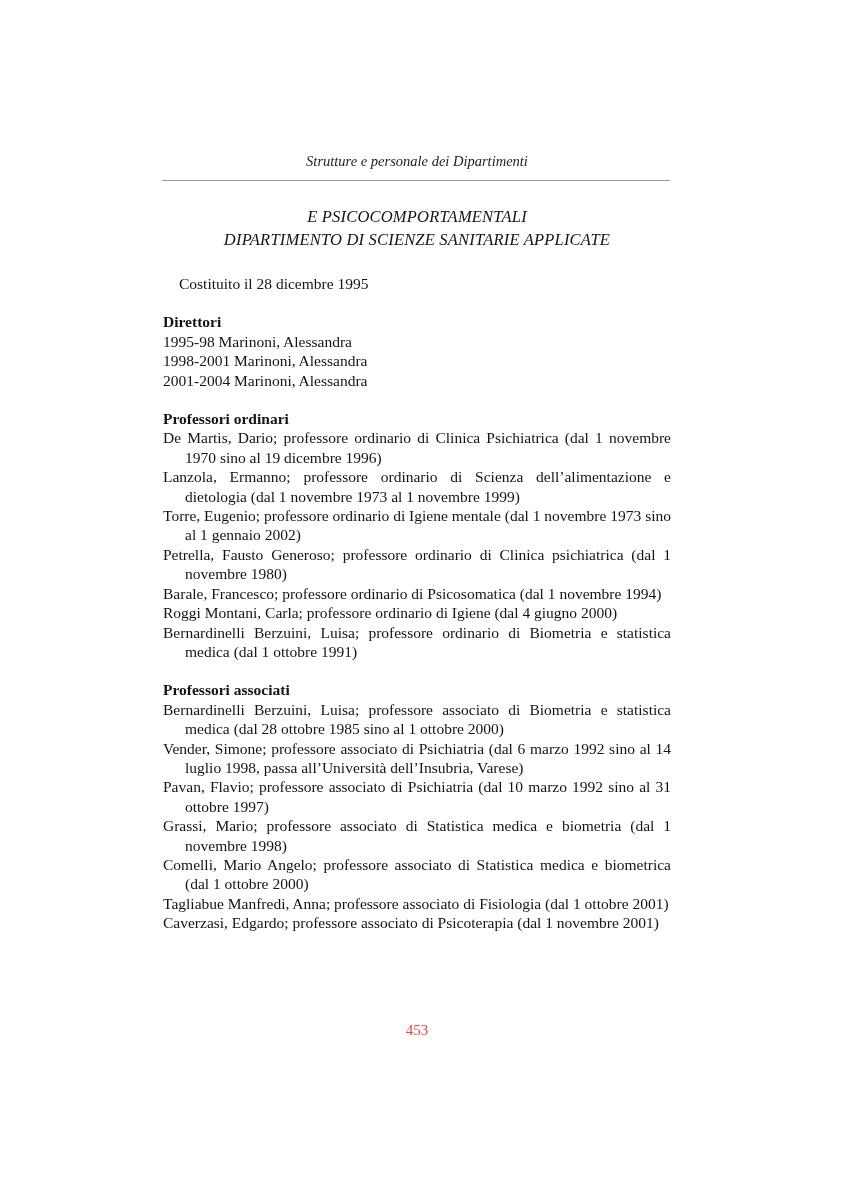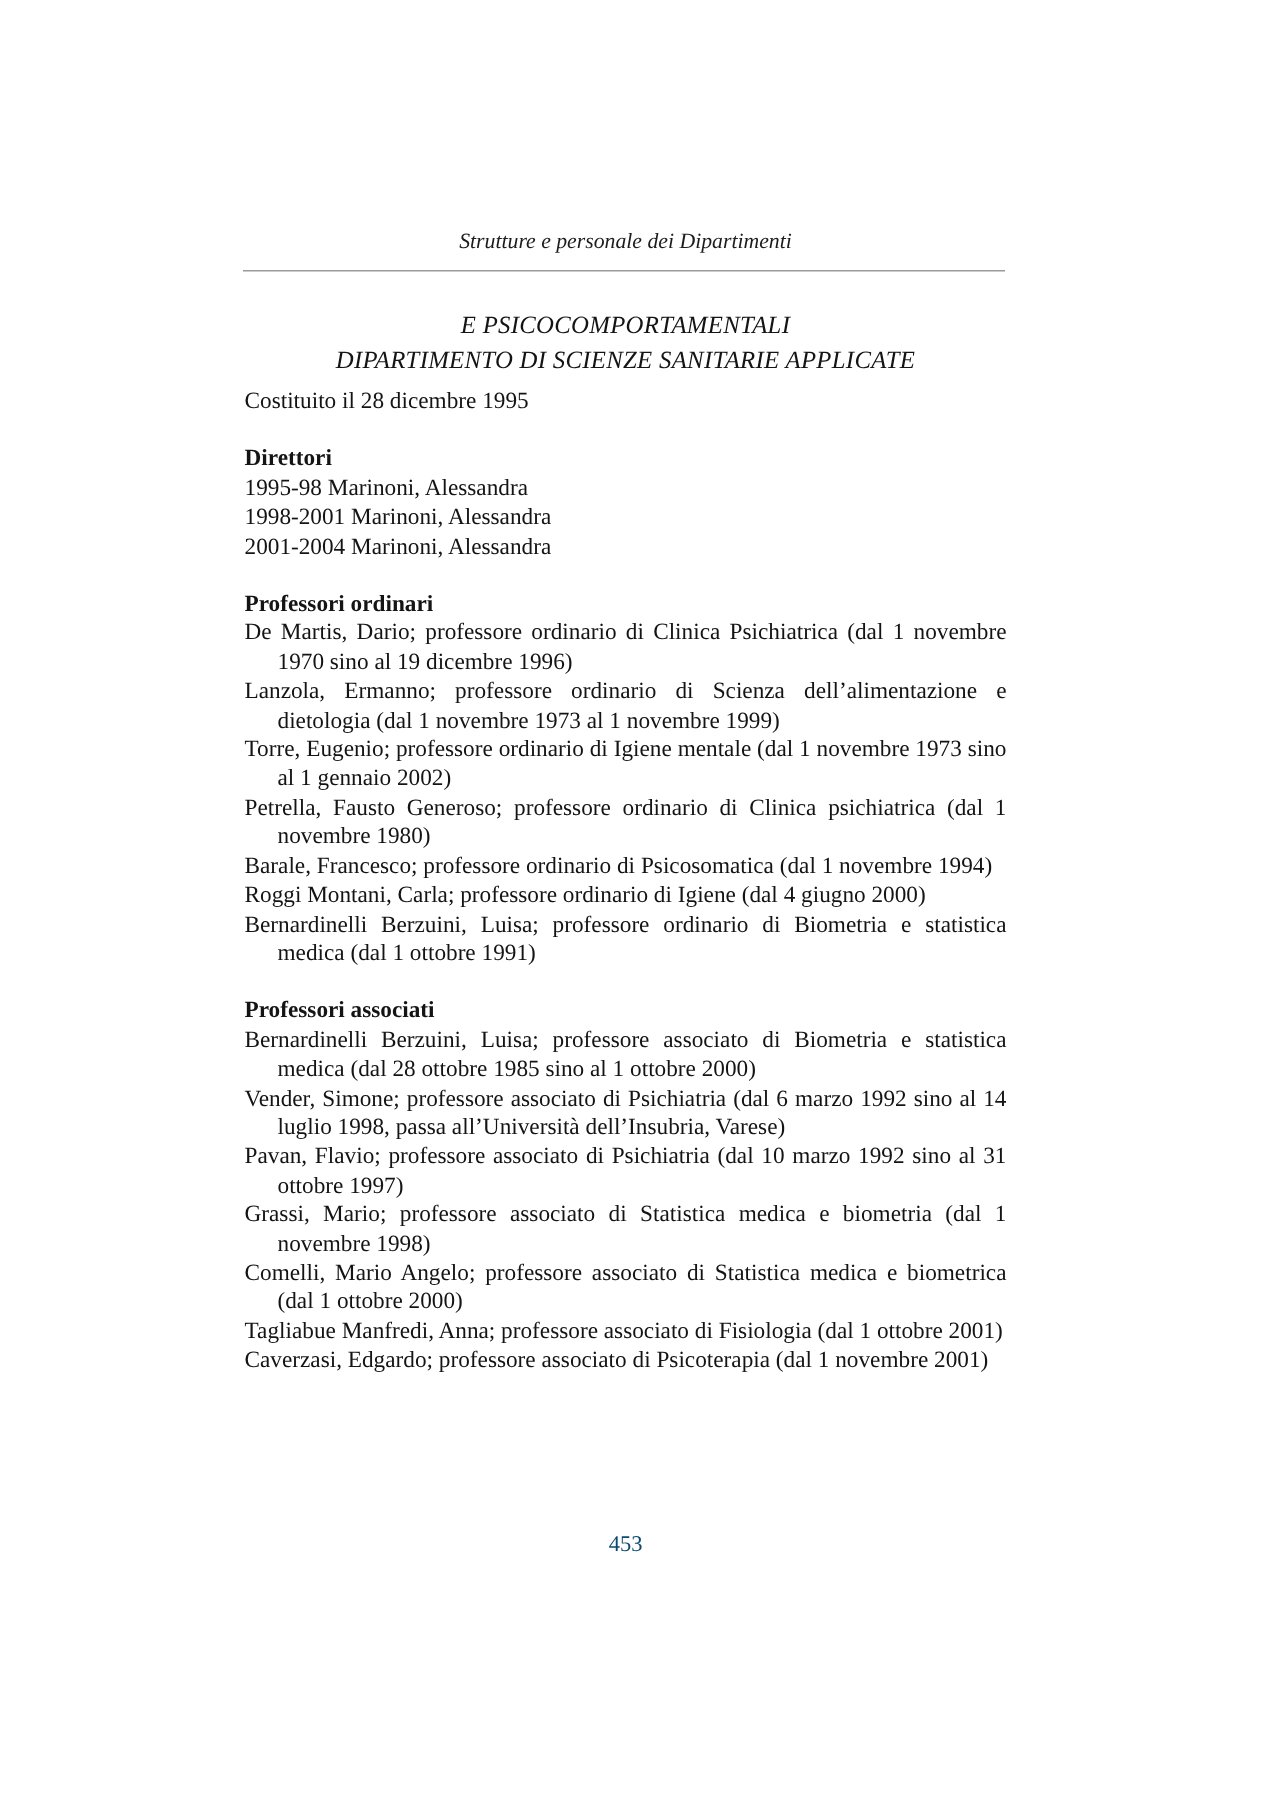--- a/index.html
+++ b/index.html
@@ -49,21 +49,21 @@
   }
   .content {
     position: absolute;
     top: 258px;
     left: 163px;
     width: 508px;
     font-size: 15.5px;
     line-height: 19.4px;
   }
   .constituted {
-    margin: 0;
+    margin: 16px;
   }
   .section {
     margin-top: 19px;
   }
   .section-heading {
     margin: 0;
     font-size: 15.5px;
     font-weight: bold;
     line-height: 19.4px;
   }
@@ -78,21 +78,21 @@
     text-indent: 0;
     padding-left: 0;
   }
   .page-number {
     position: absolute;
     top: 1022px;
     left: 163px;
     width: 508px;
     text-align: center;
     font-size: 15px;
-    color: #0c4a6e;
+    color: #ef4444;
   }
 </style>
 </head>
 <body>
 
 <div class="page">
 
   <div class="running-header">Strutture e personale dei Dipartimenti</div>
   <div class="header-rule"></div>
 

